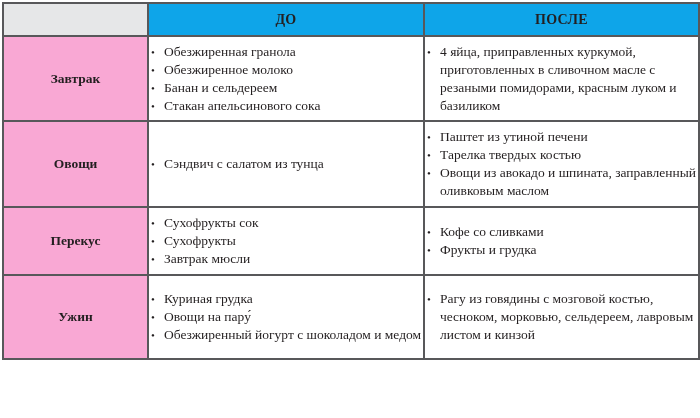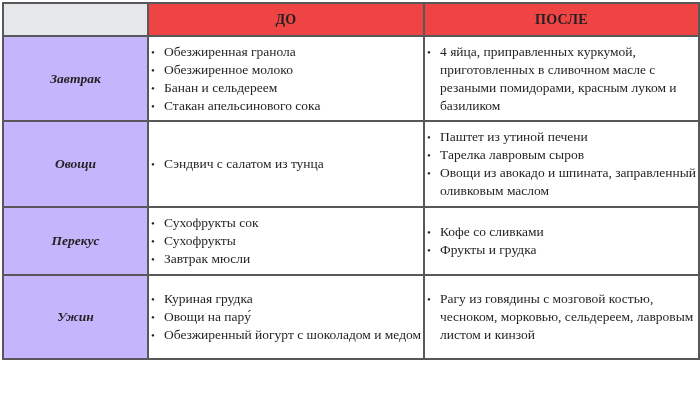--- a/index.html
+++ b/index.html
@@ -25,34 +25,33 @@
     table.diet td, table.diet th {
       border: 2px solid #58585a;
       vertical-align: middle;
       padding: 0;
     }
     col.c0 { width: 145px; }
     col.c1 { width: 276px; }
     col.c2 { width: 275px; }
 
     th.hdr {
-      background: #ef4444;
+      background: #0ea5e9;
       height: 31px;
       font-weight: bold;
       font-size: 14px;
       text-align: center;
       letter-spacing: 0.3px;
     }
     th.corner { background: #e6e7e8; }
     td.meal {
-      background: #c4b5fd;
+      background: #f9a8d4;
       text-align: center;
       font-weight: bold;
       font-size: 13.5px;
-      font-style: italic;
     }
     td.items {
       background: #ffffff;
       font-size: 13.5px;
       line-height: 18px;
       padding: 4px 6px 4px 8px;
     }
     ul.blist {
       list-style: none;
       margin: 0;
@@ -112,21 +111,21 @@
     <tr class="r2">
       <td class="meal">Овощи</td>
       <td class="items">
         <ul class="blist">
           <li><span class="bullet">•</span><span>Сэндвич с салатом из тунца</span></li>
         </ul>
       </td>
       <td class="items">
         <ul class="blist">
           <li><span class="bullet">•</span><span>Паштет из утиной печени</span></li>
-          <li><span class="bullet">•</span><span>Тарелка лавровым сыров</span></li>
+          <li><span class="bullet">•</span><span>Тарелка твердых костью</span></li>
           <li><span class="bullet">•</span><span>Овощи из авокадо и шпината, заправленный оливковым маслом</span></li>
         </ul>
       </td>
     </tr>
 
     <tr class="r3">
       <td class="meal">Перекус</td>
       <td class="items">
         <ul class="blist">
           <li><span class="bullet">•</span><span>Сухофрукты сок</span></li>

